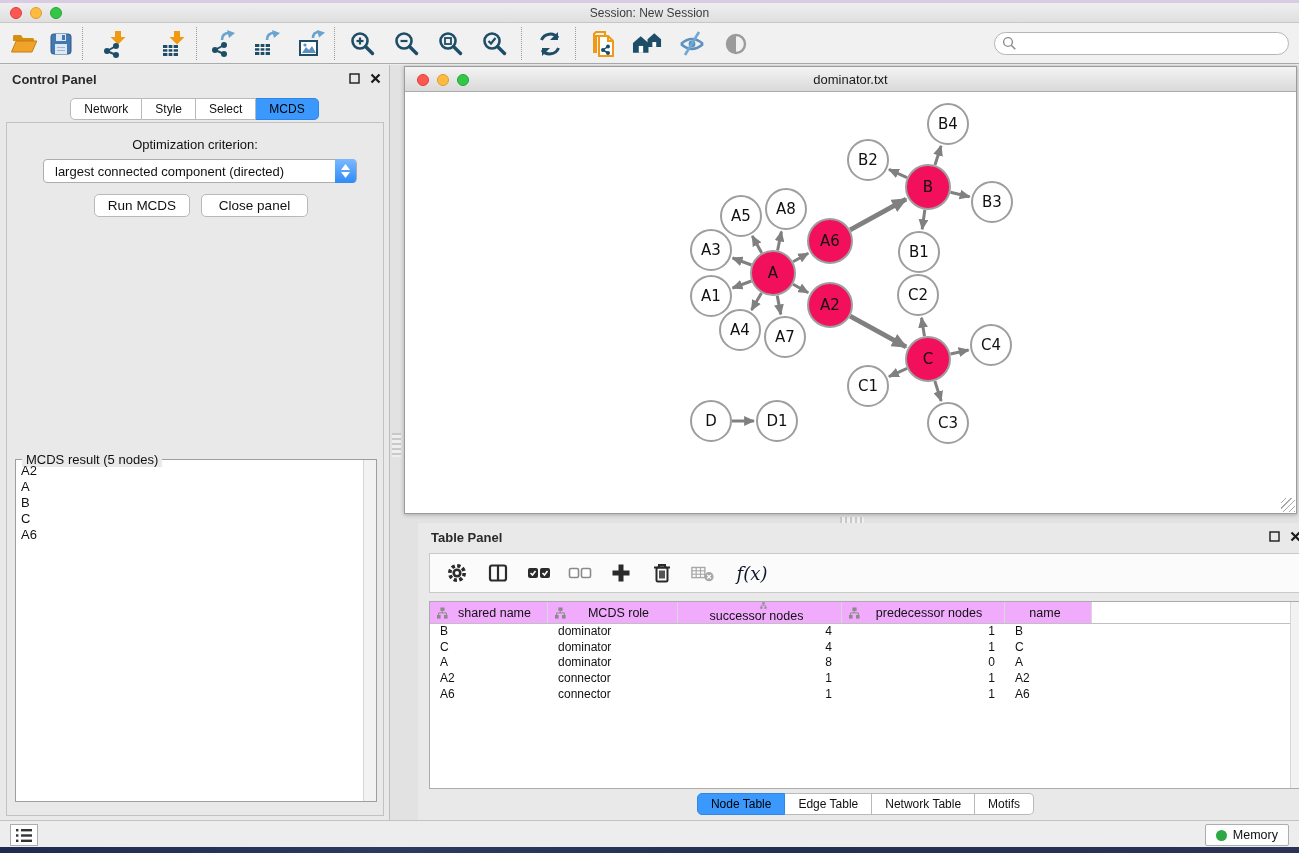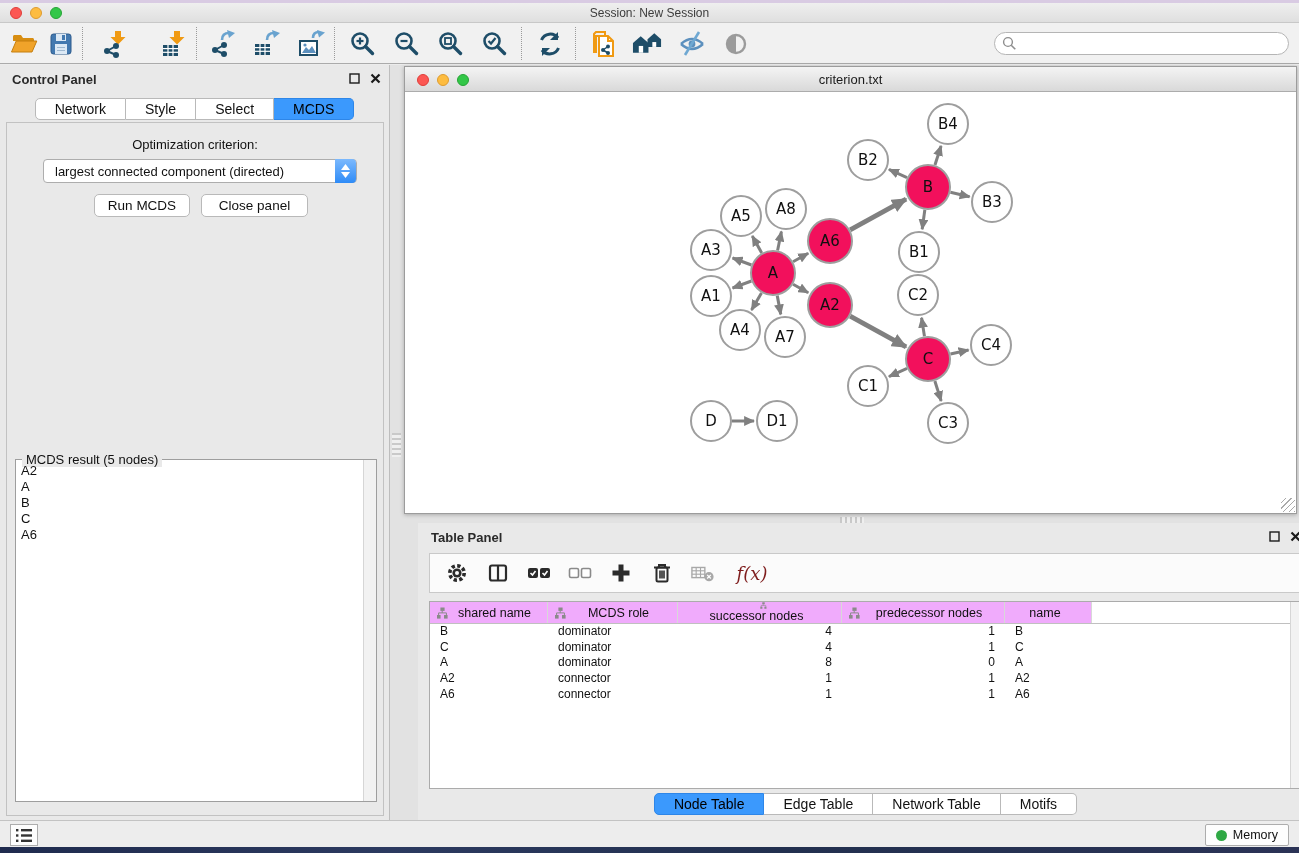--- a/index.html
+++ b/index.html
@@ -38,21 +38,21 @@
   .control-panel { position:absolute; left:0; top:0; width:390px; height:758px;
                    background:#E9E9E9; border-right:1px solid #BDBDBD; }
   .desktop { position:absolute; left:390px; top:0; width:909px; height:758px; background:#E2E2E2; }
 
   .panel-header { position:relative; height:28px;font-weight:bold; }
   .panel-header .ph-title { position:absolute; left:12px; top:7px; font-size:13px; color:#2A2A2A; }
   .ph-icons { position:absolute; right:8px; top:8px; display:flex; gap:10px; }
 
   
   .seg { display:flex; }
-  .seg .tab { height:22px; line-height:20px; padding:0 19px; font-size:14px; color:#111;
+  .seg .tab { height:22px; line-height:20px; padding:0 13px; font-size:12px; color:#111;
               background:#FFF; border:1px solid #B9B9B9; border-left:none; cursor:default; }
   .seg .tab:first-child { border-left:1px solid #B9B9B9; border-radius:5px 0 0 5px; }
   .seg .tab:last-child { border-radius:0 5px 5px 0; }
   .seg .tab.sel { background:#3B99FD; border-color:#2E86E8; color:#000000; }
 
   .cp-tabs { position:absolute; left:0; right:0; top:33px; display:flex; justify-content:center; }
   .cp-content { position:absolute; left:6px; top:57px; width:378px; height:694px;
                 background:#E9E9E9; border:1px solid #C2C2C2; }
   .opt-label { position:absolute; left:0; right:0; top:14px; text-align:center; font-size:13px; color:#111; }
   .dropdown { position:absolute; left:36px; top:36px; width:314px; height:24px; background:#FFF;
@@ -88,21 +88,21 @@
   .split-v { position:absolute; left:2px; top:368px; width:9px; height:24px;
              background:repeating-linear-gradient(#C9C9C9 0 2px,#EFEFEF 2px 5px); }
   .split-h { position:absolute; left:450px; top:452px; width:24px; height:6px;
              background:repeating-linear-gradient(90deg,#C9C9C9 0 2px,#EFEFEF 2px 5px); }
 
   
   .table-panel { position:absolute; left:28px; top:458px; width:895px; height:300px; background:#E9E9E9; }
   .tp-toolbar { position:absolute; left:11px; top:30px; width:875px; height:40px; background:#FBFBFB;
                 border:1px solid #C9C9C9; display:flex; align-items:center; gap:17px; padding-left:15px; }
   .tp-btn { width:24px; height:24px; display:flex; align-items:center; justify-content:center; cursor:default; }
-  .fx { font-family:"DejaVu Serif", serif; font-style:italic; font-size:18px; color:#7f1d1d; }
+  .fx { font-family:"DejaVu Serif", serif; font-style:italic; font-size:18px; color:#0f172a; }
 
   .tablebox { position:absolute; left:11px; top:78px; width:875px; height:188px; background:#FFF;
               border:1px solid #ABABAB; overflow:hidden; }
   .thead { display:flex; height:22px; border-bottom:1px solid #C0C0C0; background:#F3F3F3; }
   .th { display:flex; align-items:center; border-right:1px solid #D8D8D8; background:#f0abfc;
         font-size:12.5px; color:#111; position:relative; }
   .th .hicon { margin-left:7px; }
   .th .hlabel { flex:1; text-align:center; padding-right:6px; }
   .th.nofill { background:#FFF; border-right:none; }
   .tbody { position:absolute; left:0; top:22px; right:13px; bottom:0; }
@@ -365,21 +365,21 @@
       <div class="split-v"></div>
       <div class="split-h"></div>
 
       <div class="net-frame">
         <div class="net-titlebar">
           <div class="lights">
             <div class="light red"></div>
             <div class="light yellow"></div>
             <div class="light green"></div>
           </div>
-          <div class="title">criterion.txt</div>
+          <div class="title">dominator.txt</div>
         </div>
         <div class="net-canvas">
           <svg id="graph-svg" width="891" height="421" viewBox="0 0 891 421">
             <defs>
               <marker id="arrowS" viewBox="0 0 10 9" refX="9" refY="4.5" markerWidth="11" markerHeight="10" markerUnits="userSpaceOnUse" orient="auto">
                   <path d="M0 0L10 4.5L0 9z" fill="#808080"></path>
                 </marker>
               <marker id="arrowL" viewBox="0 0 10 9" refX="9" refY="4.5" markerWidth="16" markerHeight="14" markerUnits="userSpaceOnUse" orient="auto">
                   <path d="M0 0L10 4.5L0 9z" fill="#808080"></path>
                 </marker>

